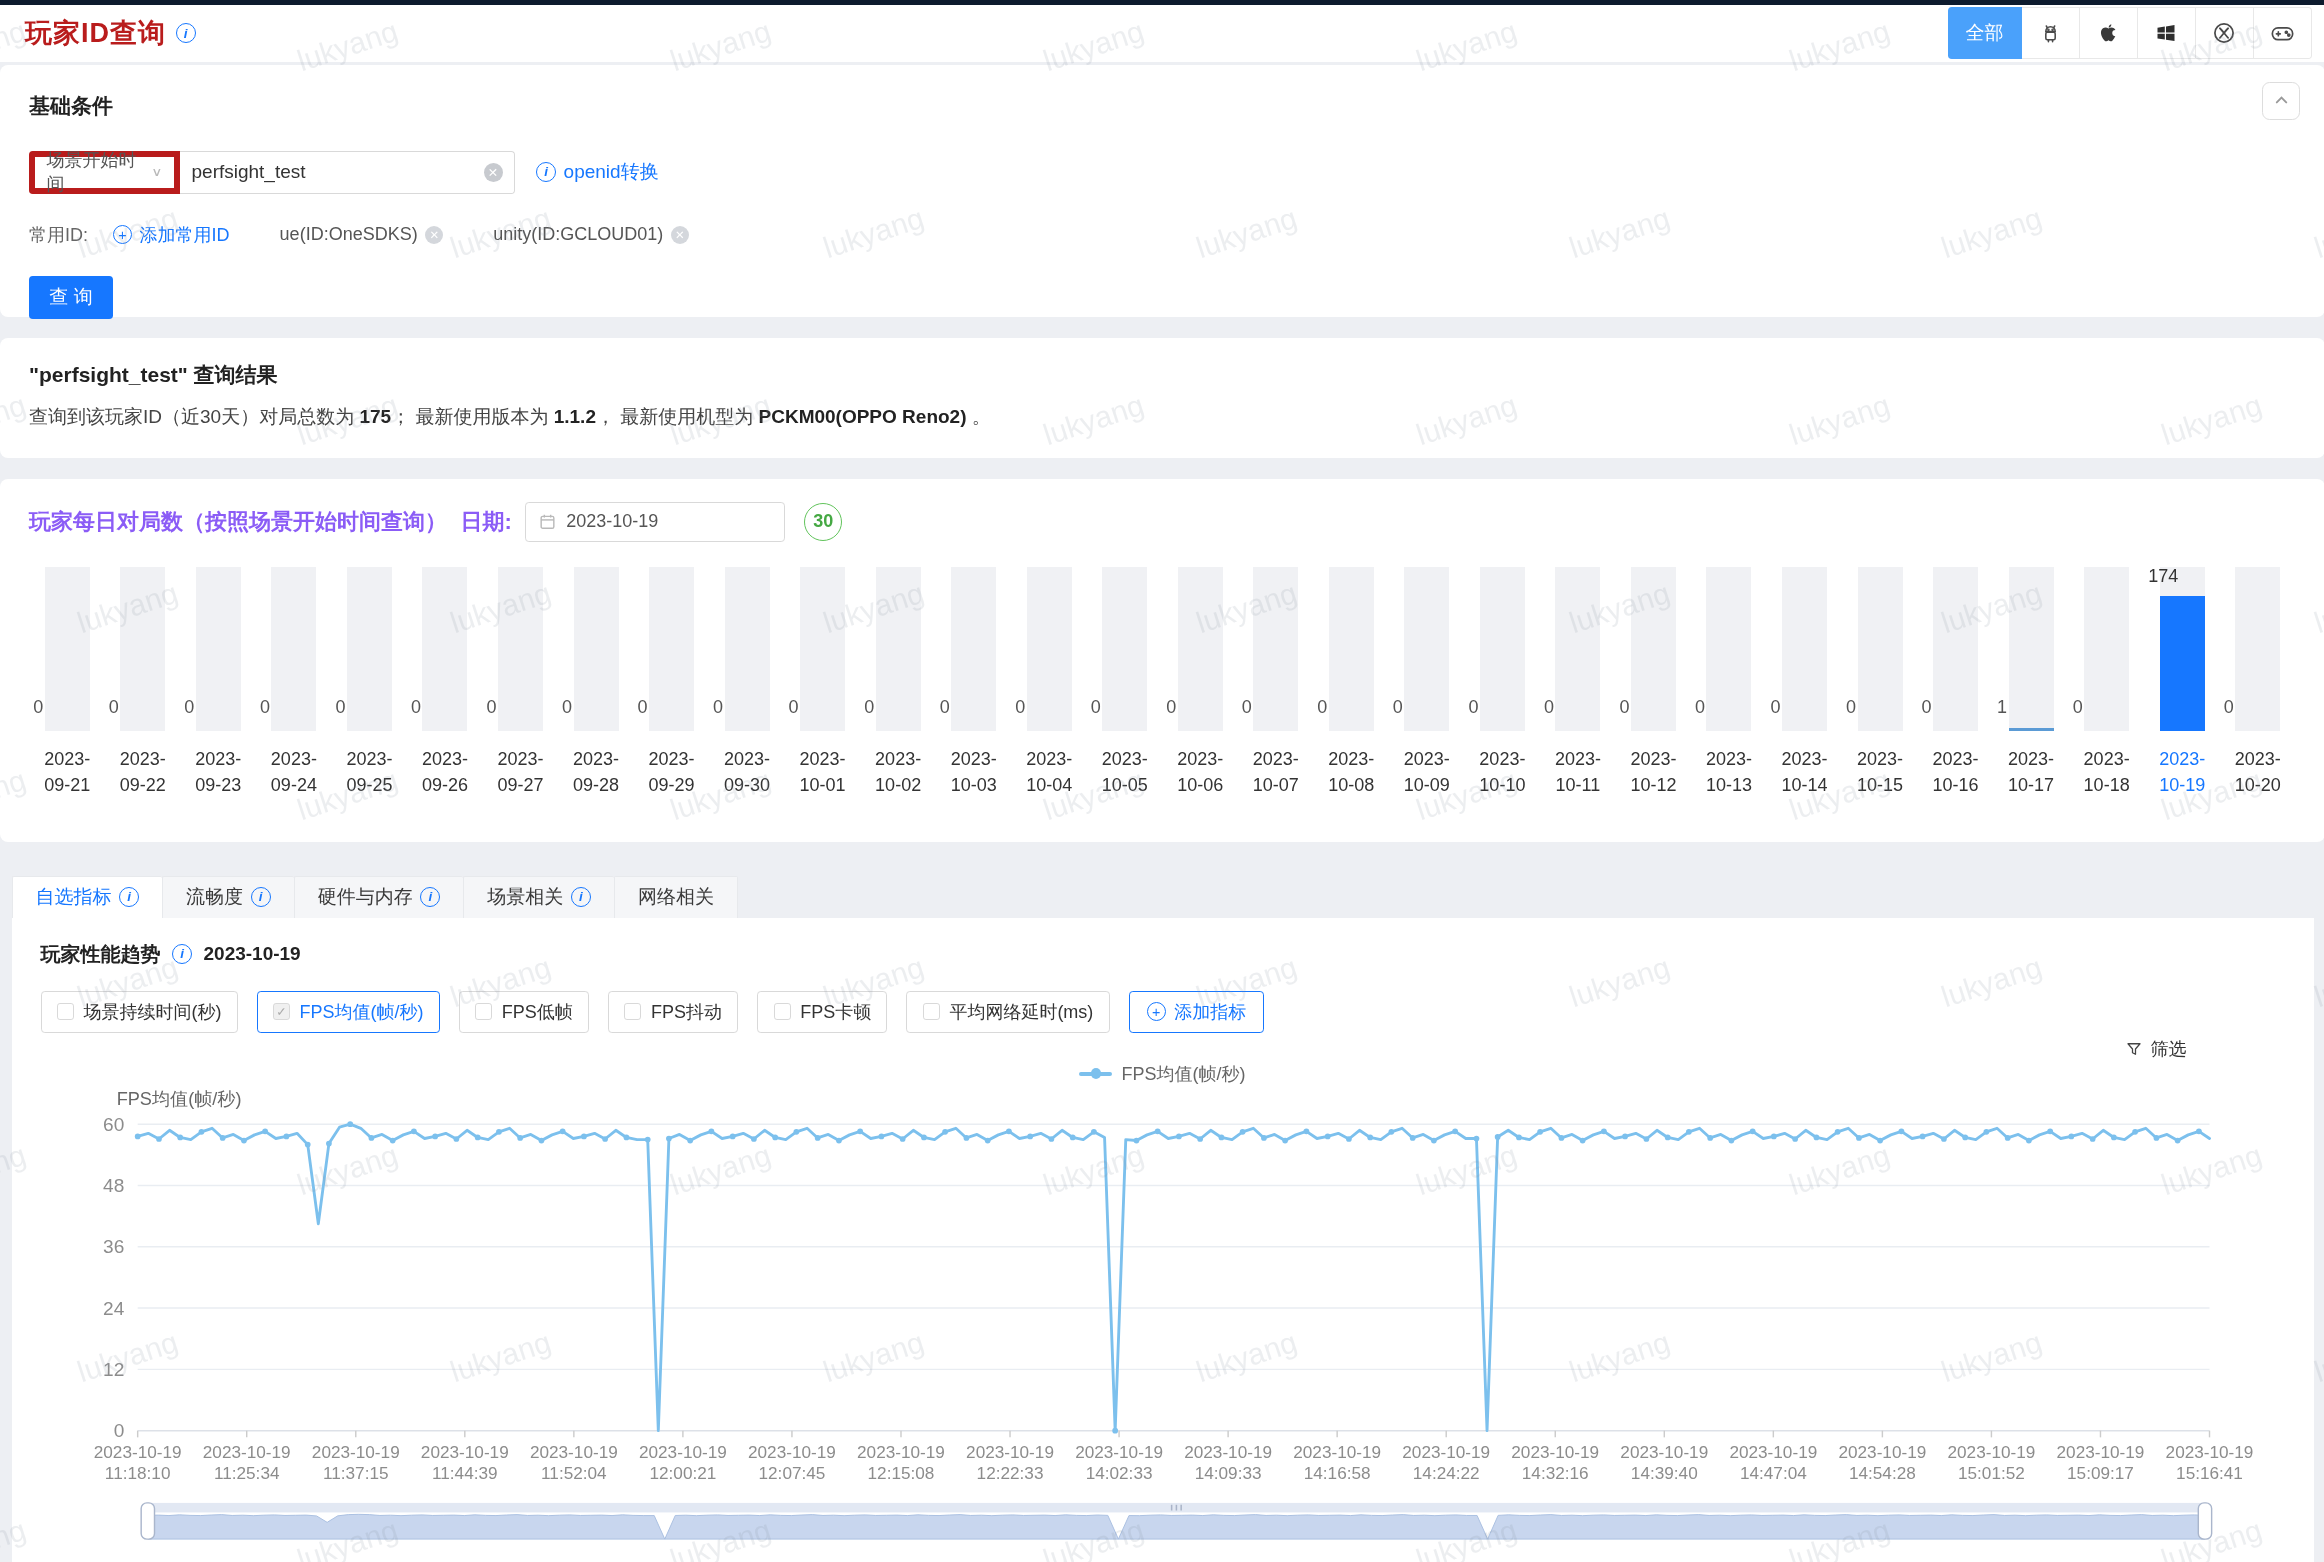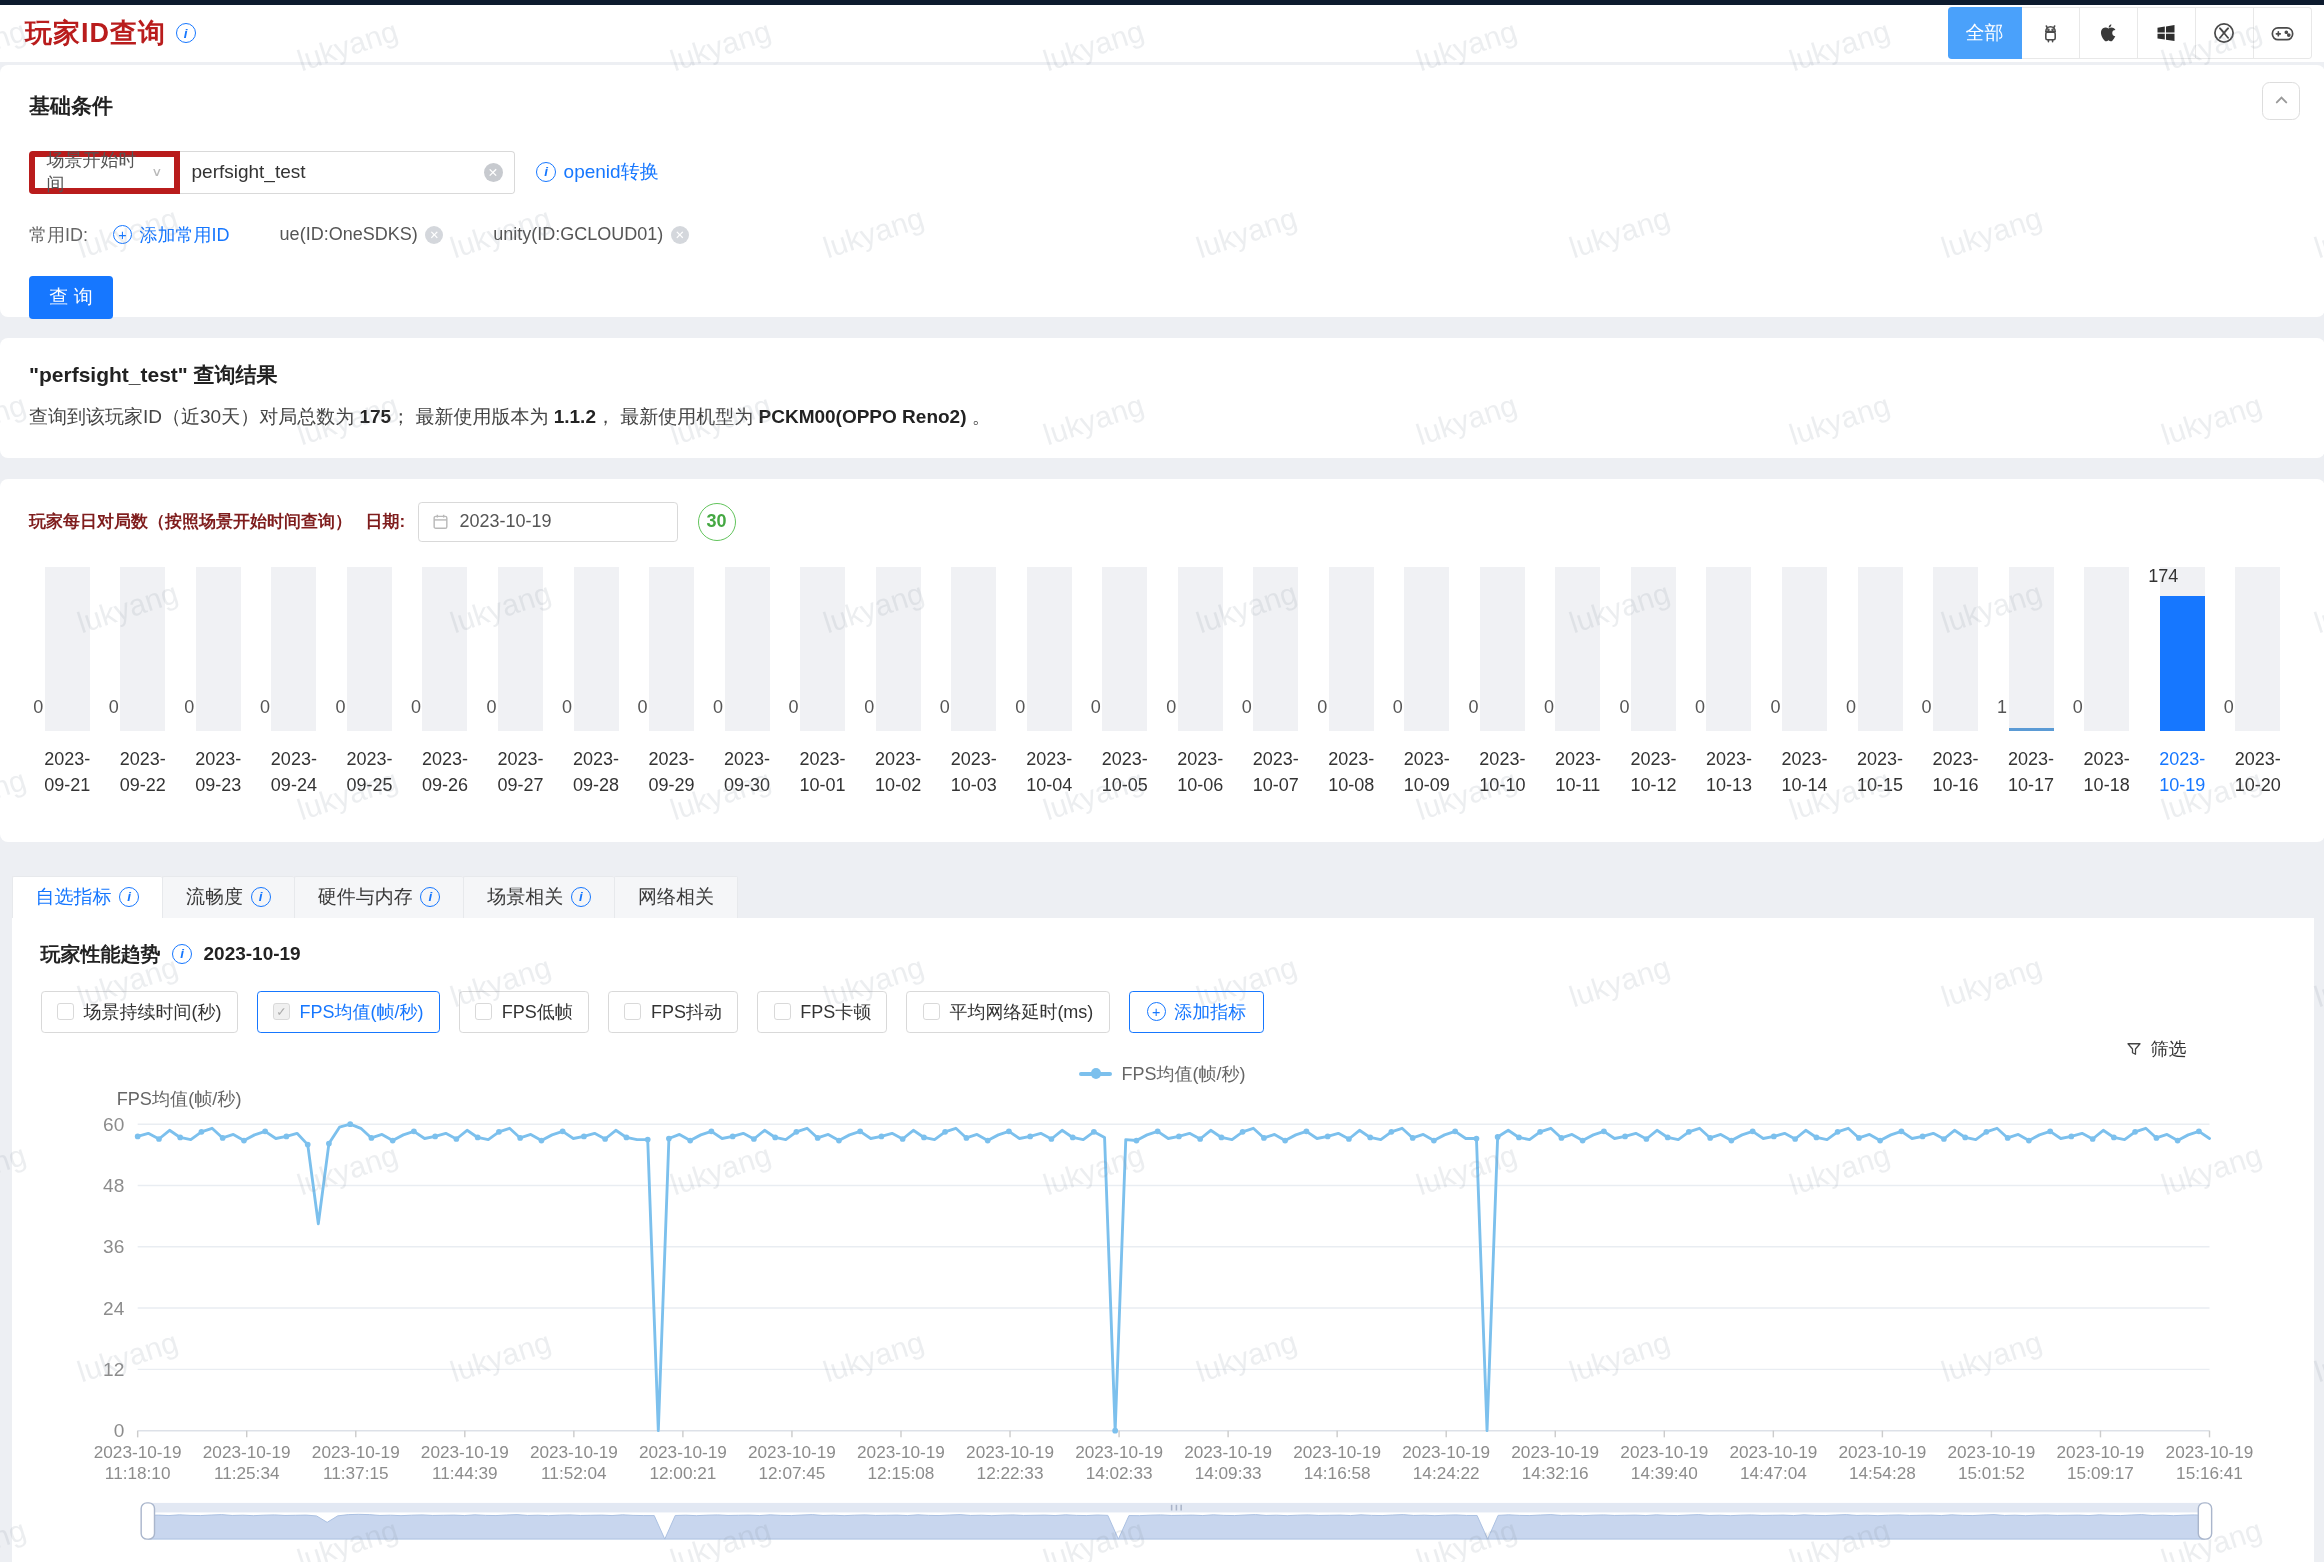--- a/index.html
+++ b/index.html
@@ -44,21 +44,21 @@
   .tag-close { width:18px; height:18px; border-radius:50%; background:#d4d7dc; color:#fff; font-size:11.5px;
       display:flex; align-items:center; justify-content:center; cursor:pointer; }
   .query-btn { margin-top:29px; width:84px; height:43px; background:#1677ff; color:#fff; border:none;
       border-radius:3.8px; font-size:19px; cursor:pointer; font-family:inherit; }
   .card2 { margin-top:21px; height:120px; padding:23px 29px; }
   .result-line { margin-top:15.3px; font-size:19px; color:#444; }
   .result-line b { color:#222; }
   
   .card3 { margin-top:21px; height:363px; padding:23px 29px; }
   .daily-head { display:flex; align-items:center; gap:13.4px; }
-  .date-label { font-size:17px; font-weight:bold; color:#7f1d1d; }
+  .date-label { font-size:22px; font-weight:bold; color:#8b5cf6; }
   .date-input { width:260px; height:40px; border:1px solid #d9d9d9; border-radius:3.8px; display:flex;
       align-items:center; gap:9.6px; padding:0 11.5px; font-size:18px; color:#555; }
   .green-badge { width:38px; height:38px; border:1.9px solid #62c45c; border-radius:50%; color:#45a843;
       font-weight:bold; font-size:18px; display:flex; align-items:center; justify-content:center; margin-left:5.7px; }
   .bars { display:flex; justify-content:space-between; margin-top:25px; padding:0 3.8px; }
   .bar-col { width:69px; display:flex; flex-direction:column; align-items:center; }
   .bar-track { position:relative; width:45px; height:164px; background:#f0f1f4; }
   .bar-fill { position:absolute; left:0; right:0; bottom:0; background:#1677ff; }
   .bar-val { position:absolute; left:-11.5px; right:-11.5px; font-size:18px; color:#555; }
   .bar-date { margin-top:15.3px; font-size:18px; color:#333; text-align:center; line-height:1.45; }

